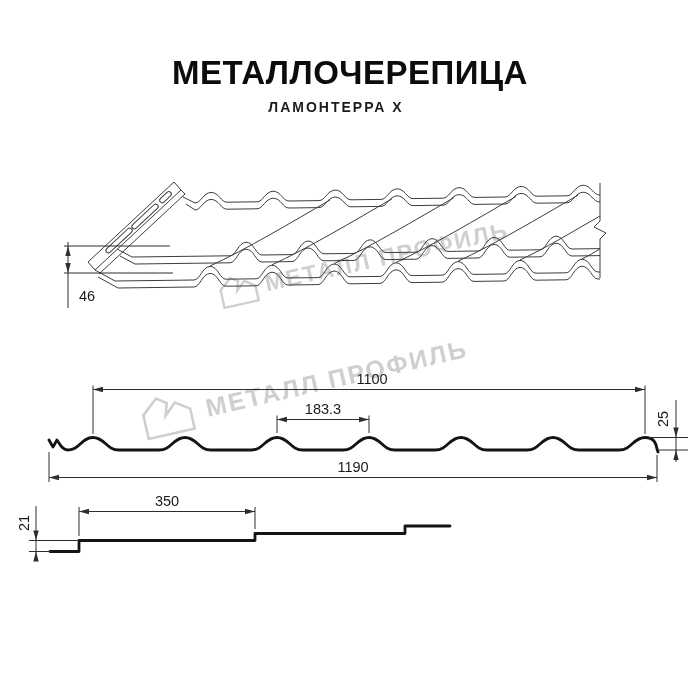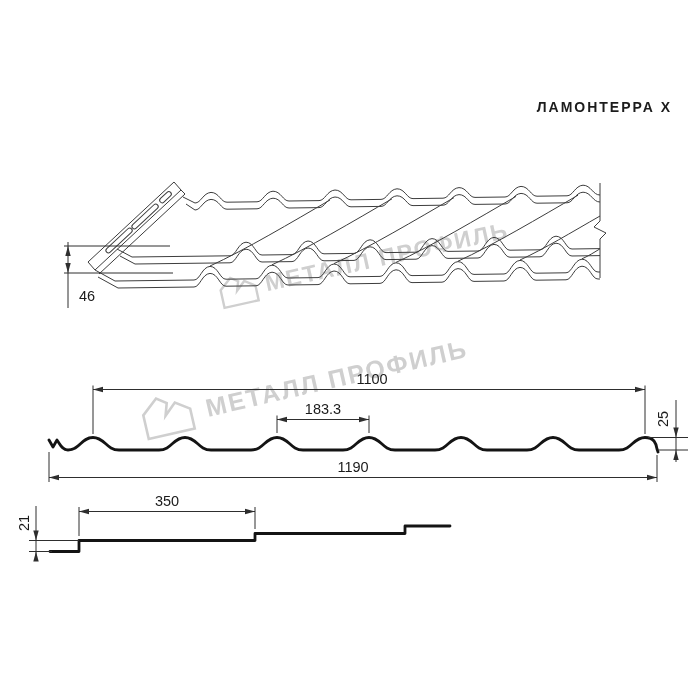--- a/index.html
+++ b/index.html
@@ -5,36 +5,37 @@
   html,body{margin:0;padding:0;background:#fff;}
   .canvas{
     position:relative;width:700px;height:700px;background:#fff;overflow:hidden;
     font-family:"Liberation Sans", sans-serif;
   }
   .title{
     position:absolute;left:0;top:54px;width:700px;text-align:center;
     font-size:33px;font-weight:800;letter-spacing:.5px;color:#0c0c0c;
   }
   .subtitle{
-    position:absolute;left:0;top:99px;width:672px;text-align:right;
+    position:absolute;left:0;top:99px;width:672px;text-align:center;
     font-size:14px;font-weight:600;letter-spacing:2px;color:#1c1c1c;
   }
   svg{position:absolute;left:0;top:0;}
   .thin{fill:none;stroke:#3d3d3d;stroke-width:1;}
   .dimline{fill:none;stroke:#2e2e2e;stroke-width:1;}
   .arrow{fill:#2e2e2e;stroke:none;}
   .thick{fill:none;stroke:#141414;stroke-width:2.8;stroke-linejoin:round;stroke-linecap:round;}
   .dimtext{font-family:"Liberation Sans",sans-serif;font-size:14.5px;fill:#1a1a1a;}
   .wm-text{font-family:"Liberation Sans",sans-serif;font-weight:bold;letter-spacing:2px;}
 </style>
 </head>
 <body>
 
 <div class="canvas">
 
+  <div class="title">МЕТАЛЛОЧЕРЕПИЦА</div>
   <div class="subtitle">ЛАМОНТЕРРА X</div>
 
   <svg width="700" height="700" viewBox="0 0 700 700">
 
     <g transform="translate(224,310) rotate(-12.5)">
       <path d="M1,-2 L1,-20 L13,-30 L20,-25 L17,-16 L26,-24 L36,-17 L36,-2 Z" fill="none" stroke-width="2.4" stroke="#cfcfcf"></path>
       <text class="wm-text" x="46" y="-9" font-size="23" fill="#cfcfcf">МЕТАЛЛ ПРОФИЛЬ</text>
     </g>
 
     <g transform="translate(148,442) rotate(-13)">

